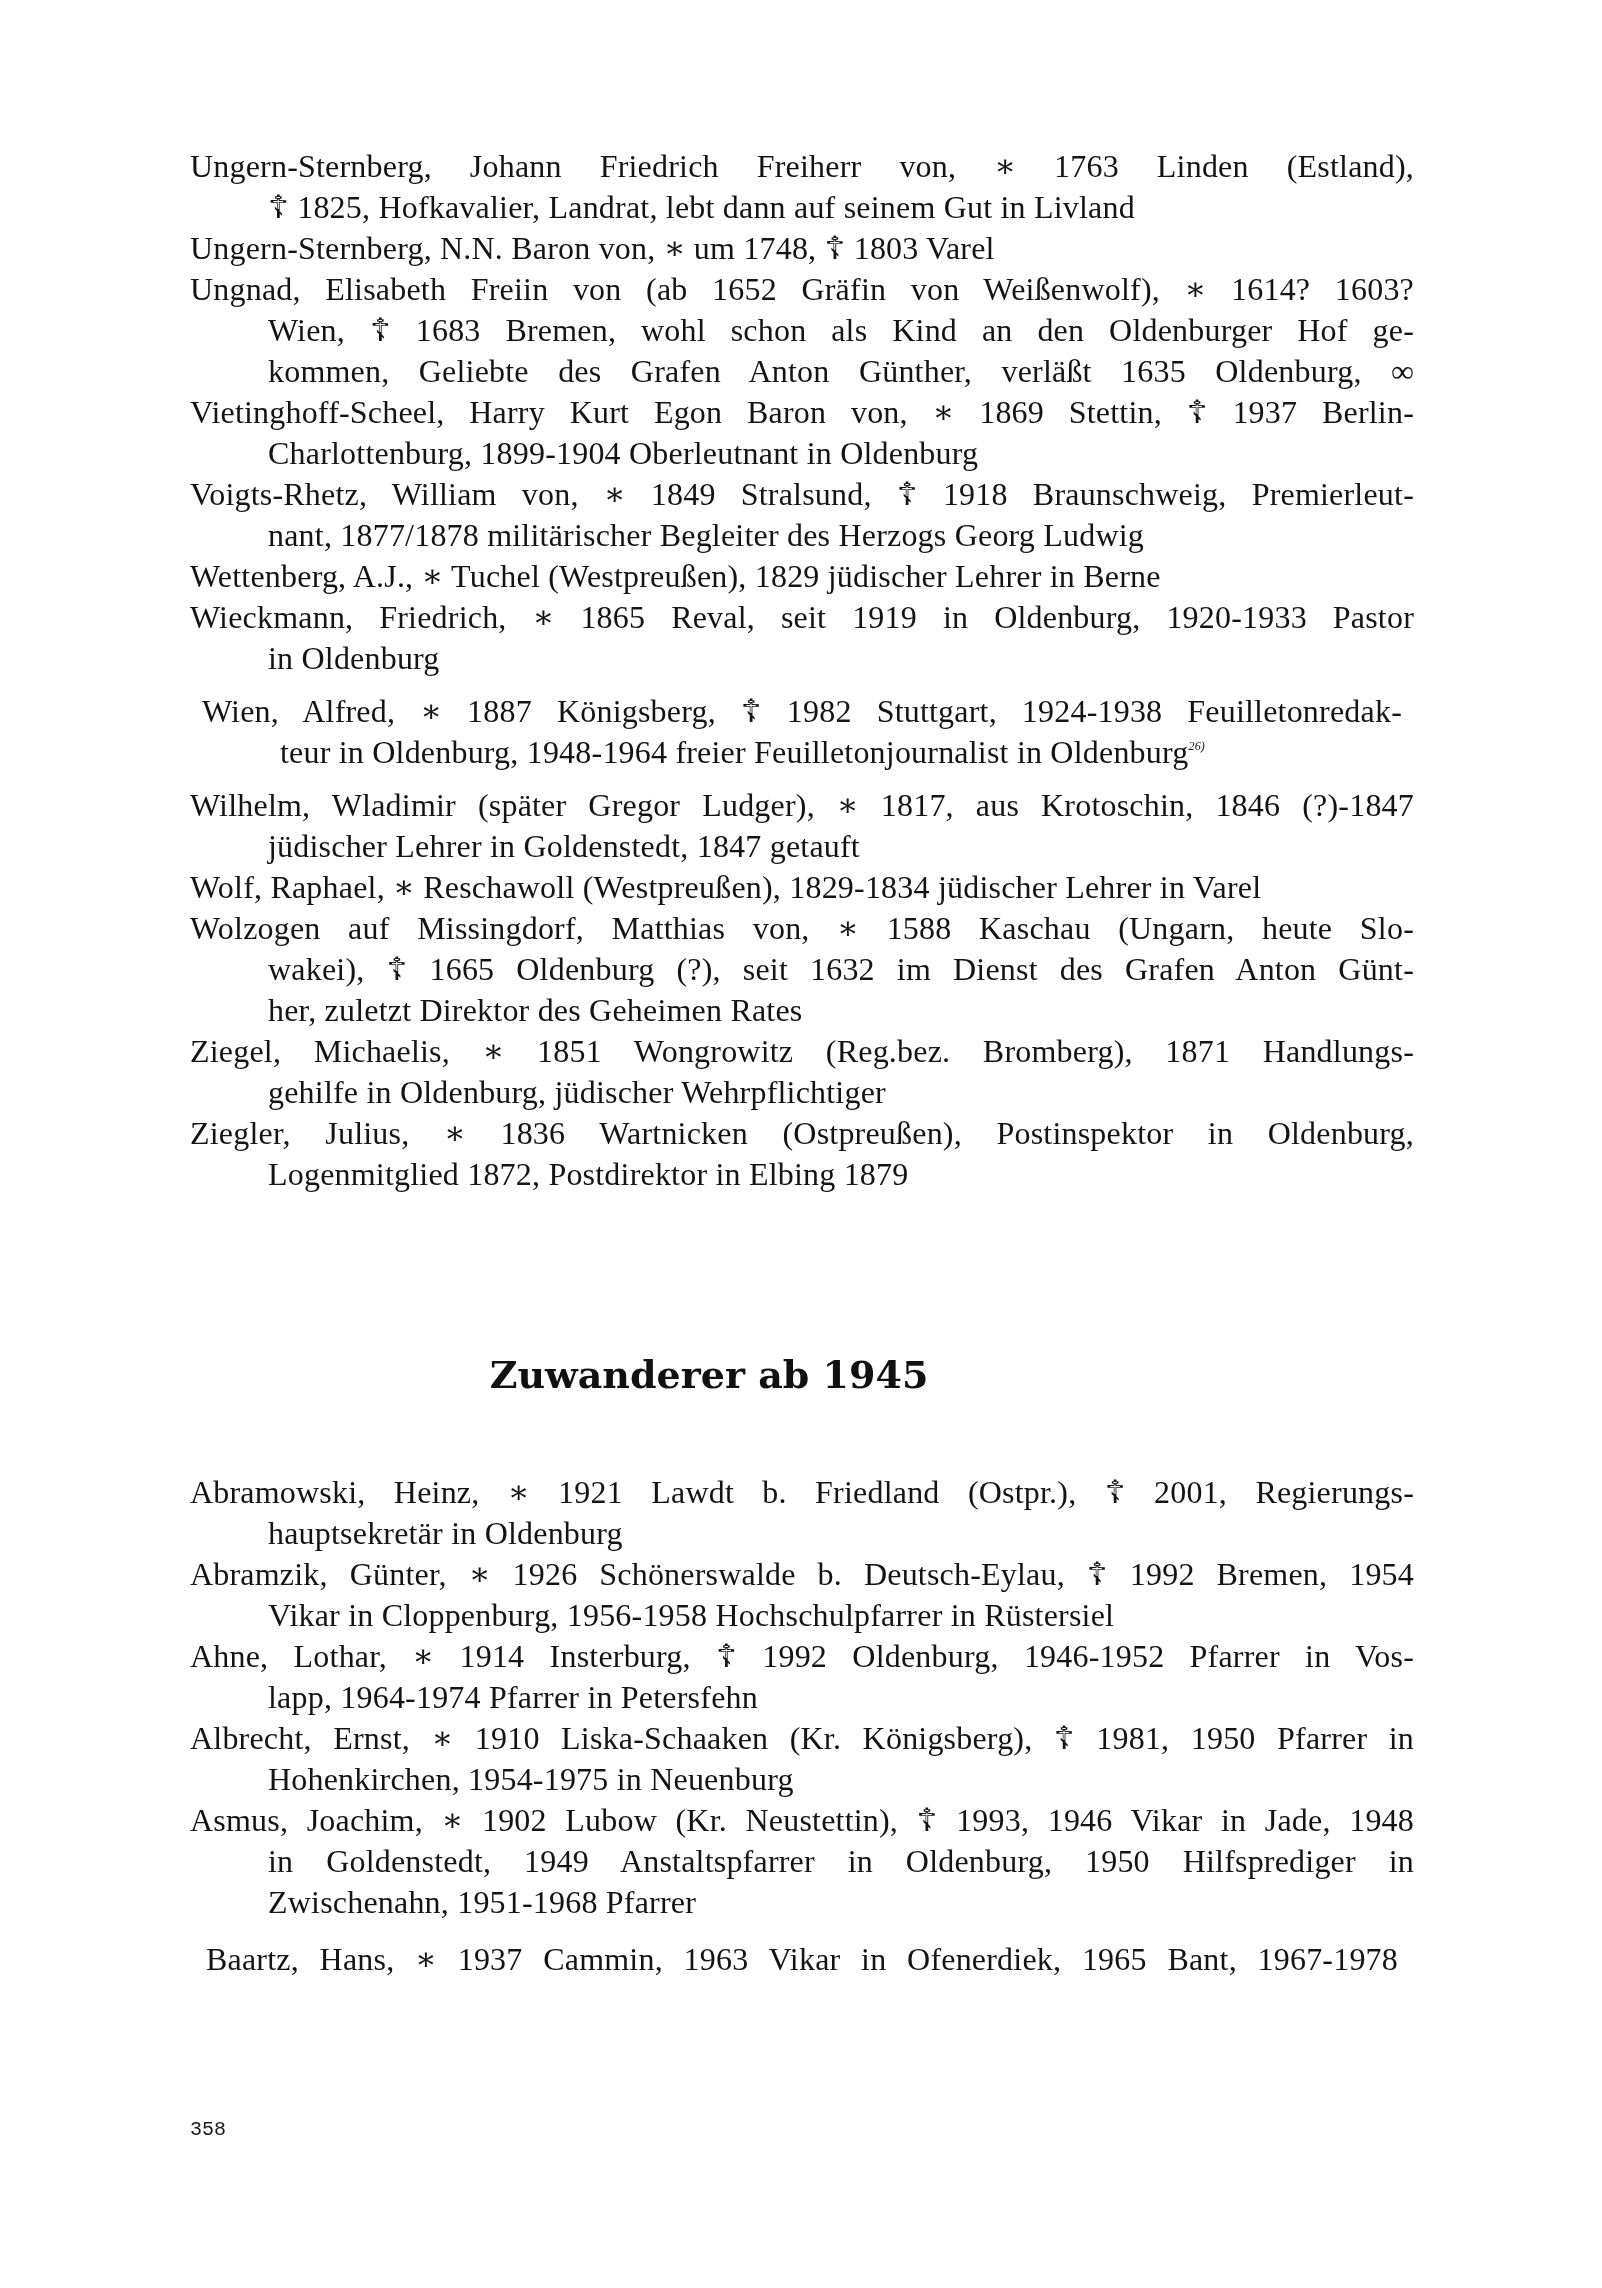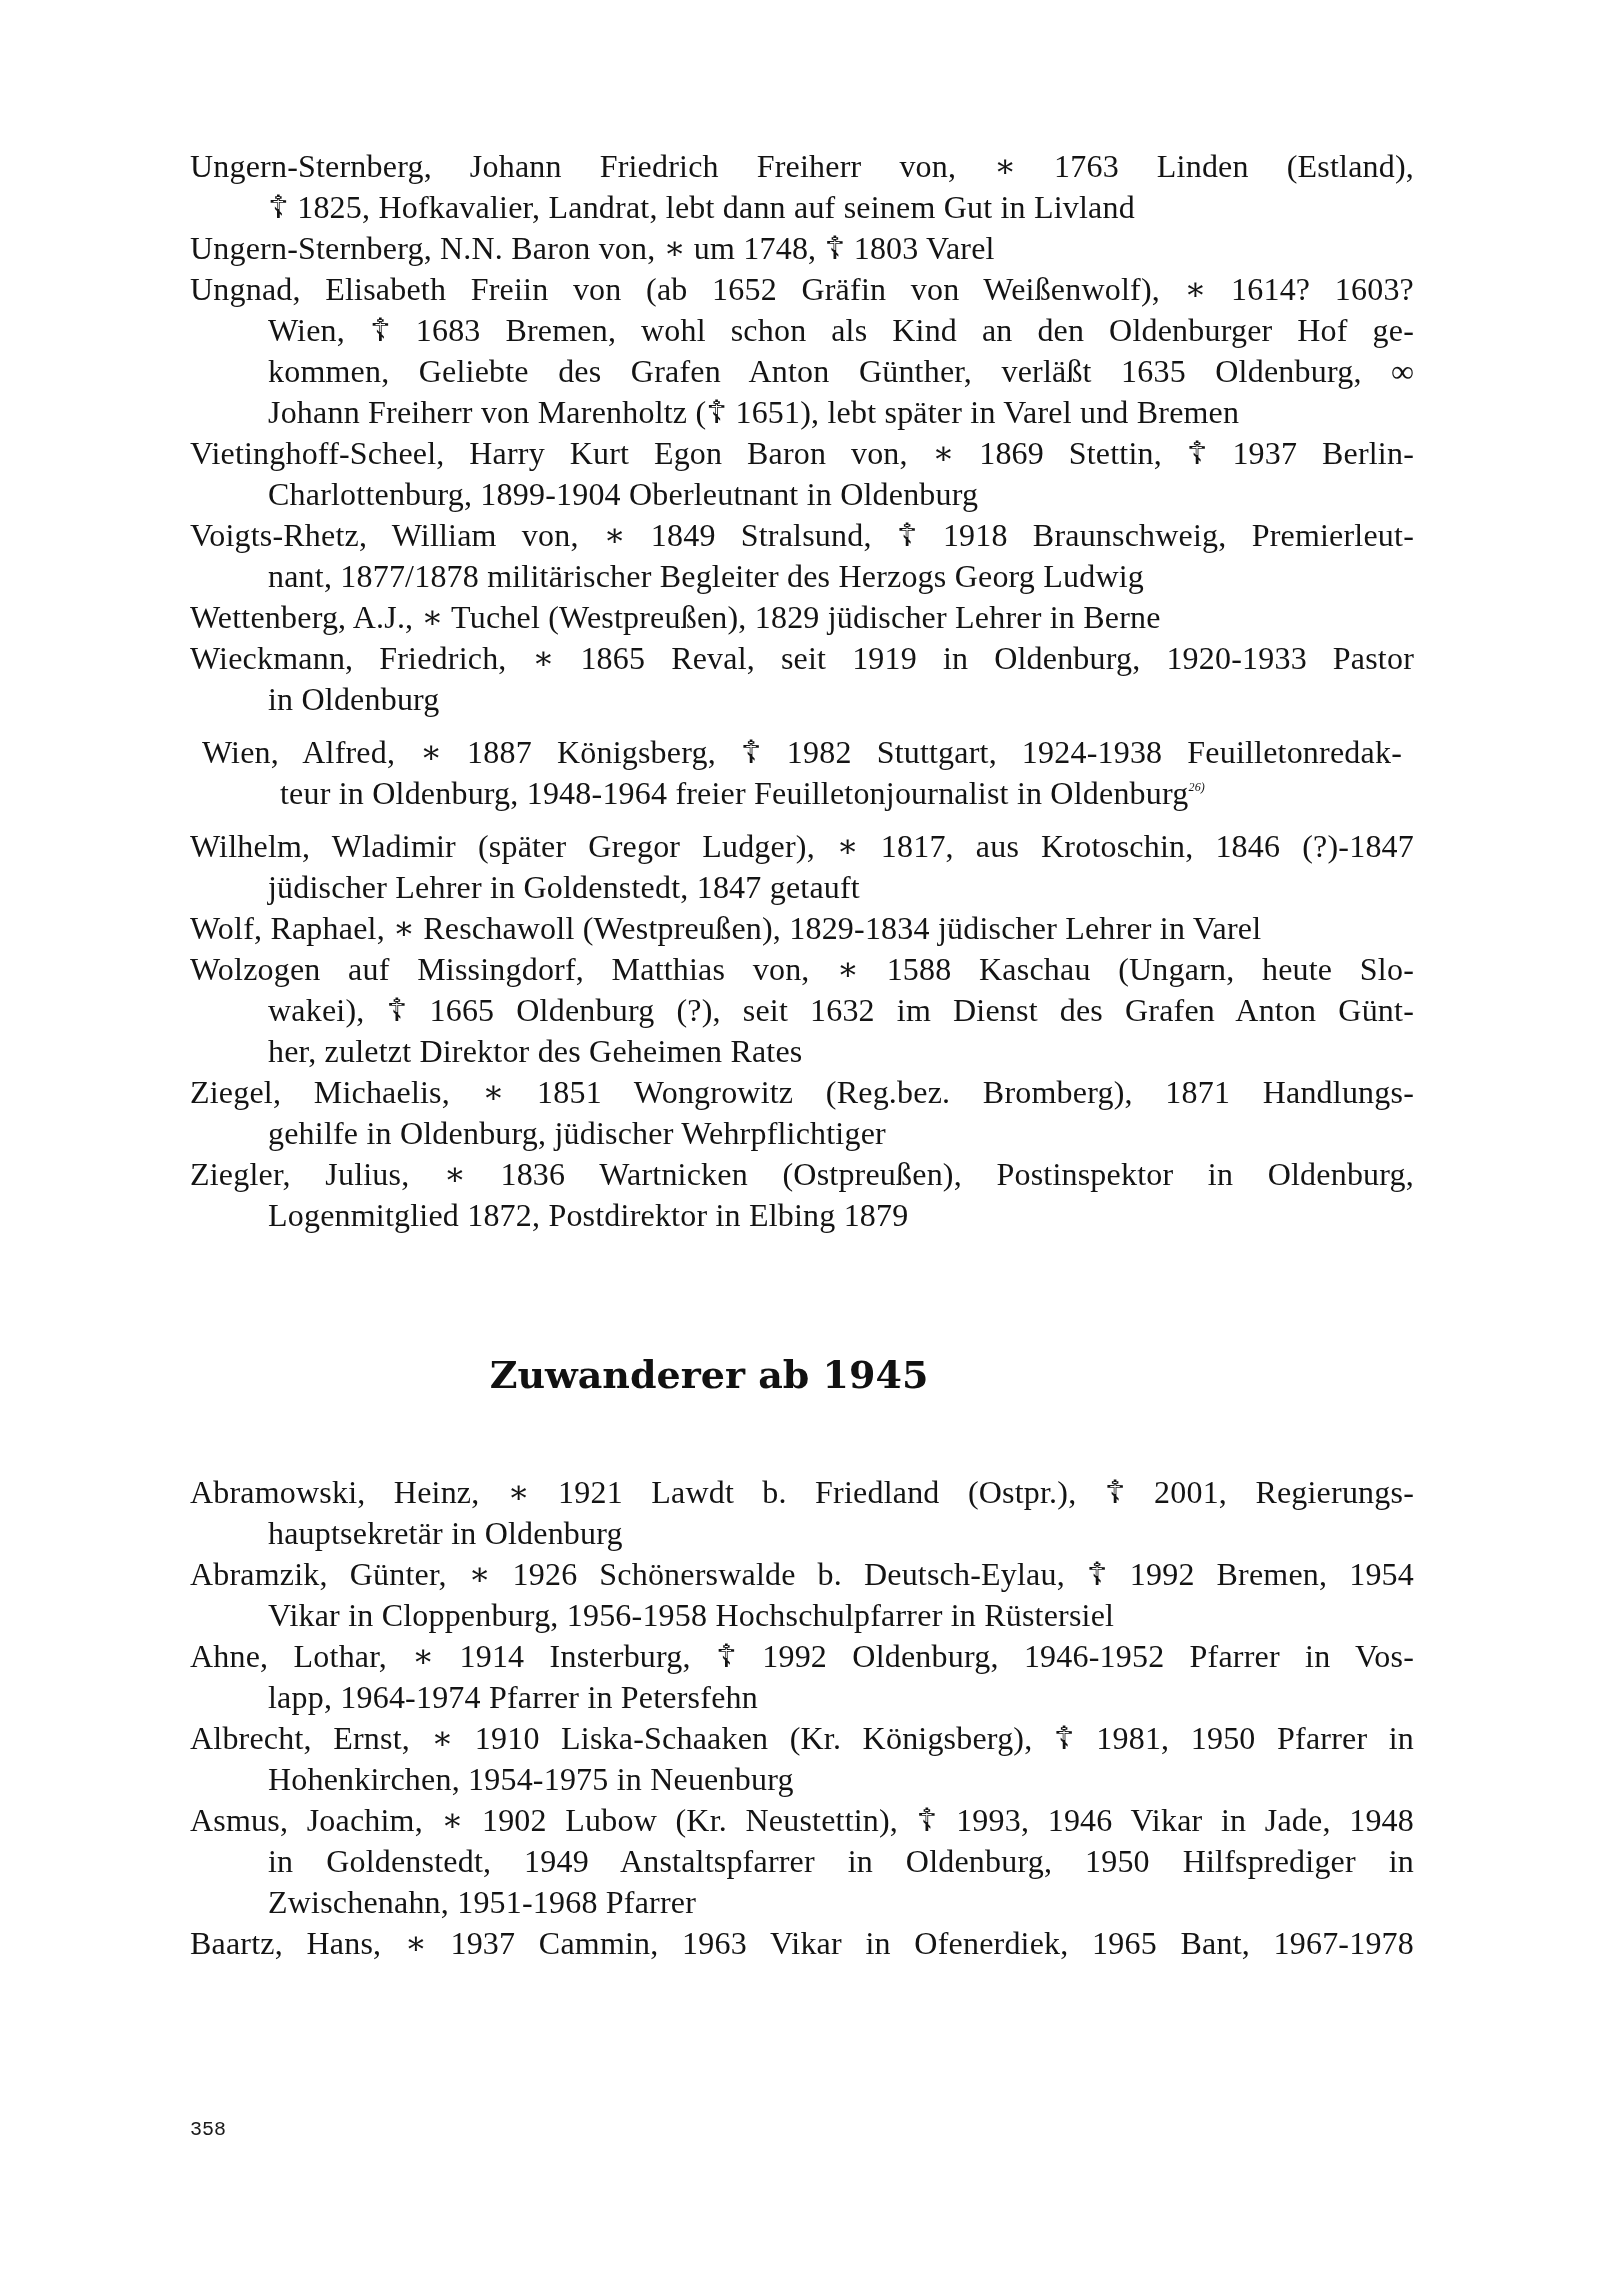--- a/index.html
+++ b/index.html
@@ -72,21 +72,20 @@
         <div style="padding-left: 0px; white-space: normal; text-align: justify; text-align-last: justify;">Ungern-Sternberg, Johann Friedrich Freiherr von, ∗ 1763 Linden (Estland),</div>
         <div style="padding-left: 78px; white-space: nowrap;">☦ 1825, Hofkavalier, Landrat, lebt dann auf seinem Gut in Livland</div>
       </div>
       <div style="margin: 0px;">
         <div style="padding-left: 0px; white-space: nowrap;">Ungern-Sternberg, N.N. Baron von, ∗ um 1748, ☦ 1803 Varel</div>
       </div>
       <div style="margin: 0px;">
         <div style="padding-left: 0px; white-space: normal; text-align: justify; text-align-last: justify;">Ungnad, Elisabeth Freiin von (ab 1652 Gräfin von Weißenwolf), ∗ 1614? 1603?</div>
         <div style="padding-left: 78px; white-space: normal; text-align: justify; text-align-last: justify;">Wien, ☦ 1683 Bremen, wohl schon als Kind an den Oldenburger Hof ge-</div>
         <div style="padding-left: 78px; white-space: normal; text-align: justify; text-align-last: justify;">kommen, Geliebte des Grafen Anton Günther, verläßt 1635 Oldenburg, ∞</div>
-        <div style="padding-left: 78px; white-space: nowrap;">Johann Freiherr von Marenholtz (☦ 1651), lebt später in Varel und Bremen</div>
       </div>
       <div style="margin: 0px;">
         <div style="padding-left: 0px; white-space: normal; text-align: justify; text-align-last: justify;">Vietinghoff-Scheel, Harry Kurt Egon Baron von, ∗ 1869 Stettin, ☦ 1937 Berlin-</div>
         <div style="padding-left: 78px; white-space: nowrap;">Charlottenburg, 1899-1904 Oberleutnant in Oldenburg</div>
       </div>
       <div style="margin: 0px;">
         <div style="padding-left: 0px; white-space: normal; text-align: justify; text-align-last: justify;">Voigts-Rhetz, William von, ∗ 1849 Stralsund, ☦ 1918 Braunschweig, Premierleut-</div>
         <div style="padding-left: 78px; white-space: nowrap;">nant, 1877/1878 militärischer Begleiter des Herzogs Georg Ludwig</div>
       </div>
       <div style="margin: 0px;">
@@ -139,21 +138,21 @@
       </div>
       <div style="margin: 0px;">
         <div style="padding-left: 0px; white-space: normal; text-align: justify; text-align-last: justify;">Albrecht, Ernst, ∗ 1910 Liska-Schaaken (Kr. Königsberg), ☦ 1981, 1950 Pfarrer in</div>
         <div style="padding-left: 78px; white-space: nowrap;">Hohenkirchen, 1954-1975 in Neuenburg</div>
       </div>
       <div style="margin: 0px;">
         <div style="padding-left: 0px; white-space: normal; text-align: justify; text-align-last: justify;">Asmus, Joachim, ∗ 1902 Lubow (Kr. Neustettin), ☦ 1993, 1946 Vikar in Jade, 1948</div>
         <div style="padding-left: 78px; white-space: normal; text-align: justify; text-align-last: justify;">in Goldenstedt, 1949 Anstaltspfarrer in Oldenburg, 1950 Hilfsprediger in</div>
         <div style="padding-left: 78px; white-space: nowrap;">Zwischenahn, 1951-1968 Pfarrer</div>
       </div>
-      <div style="margin: 0px;">
+      <div style="margin: 16px;">
         <div style="padding-left: 0px; white-space: normal; text-align: justify; text-align-last: justify;">Baartz, Hans, ∗ 1937 Cammin, 1963 Vikar in Ofenerdiek, 1965 Bant, 1967-1978</div>
       </div>
     </div>
 
   <div class="page-number">358</div>
 
 </div>
 
 
 </body></html>

